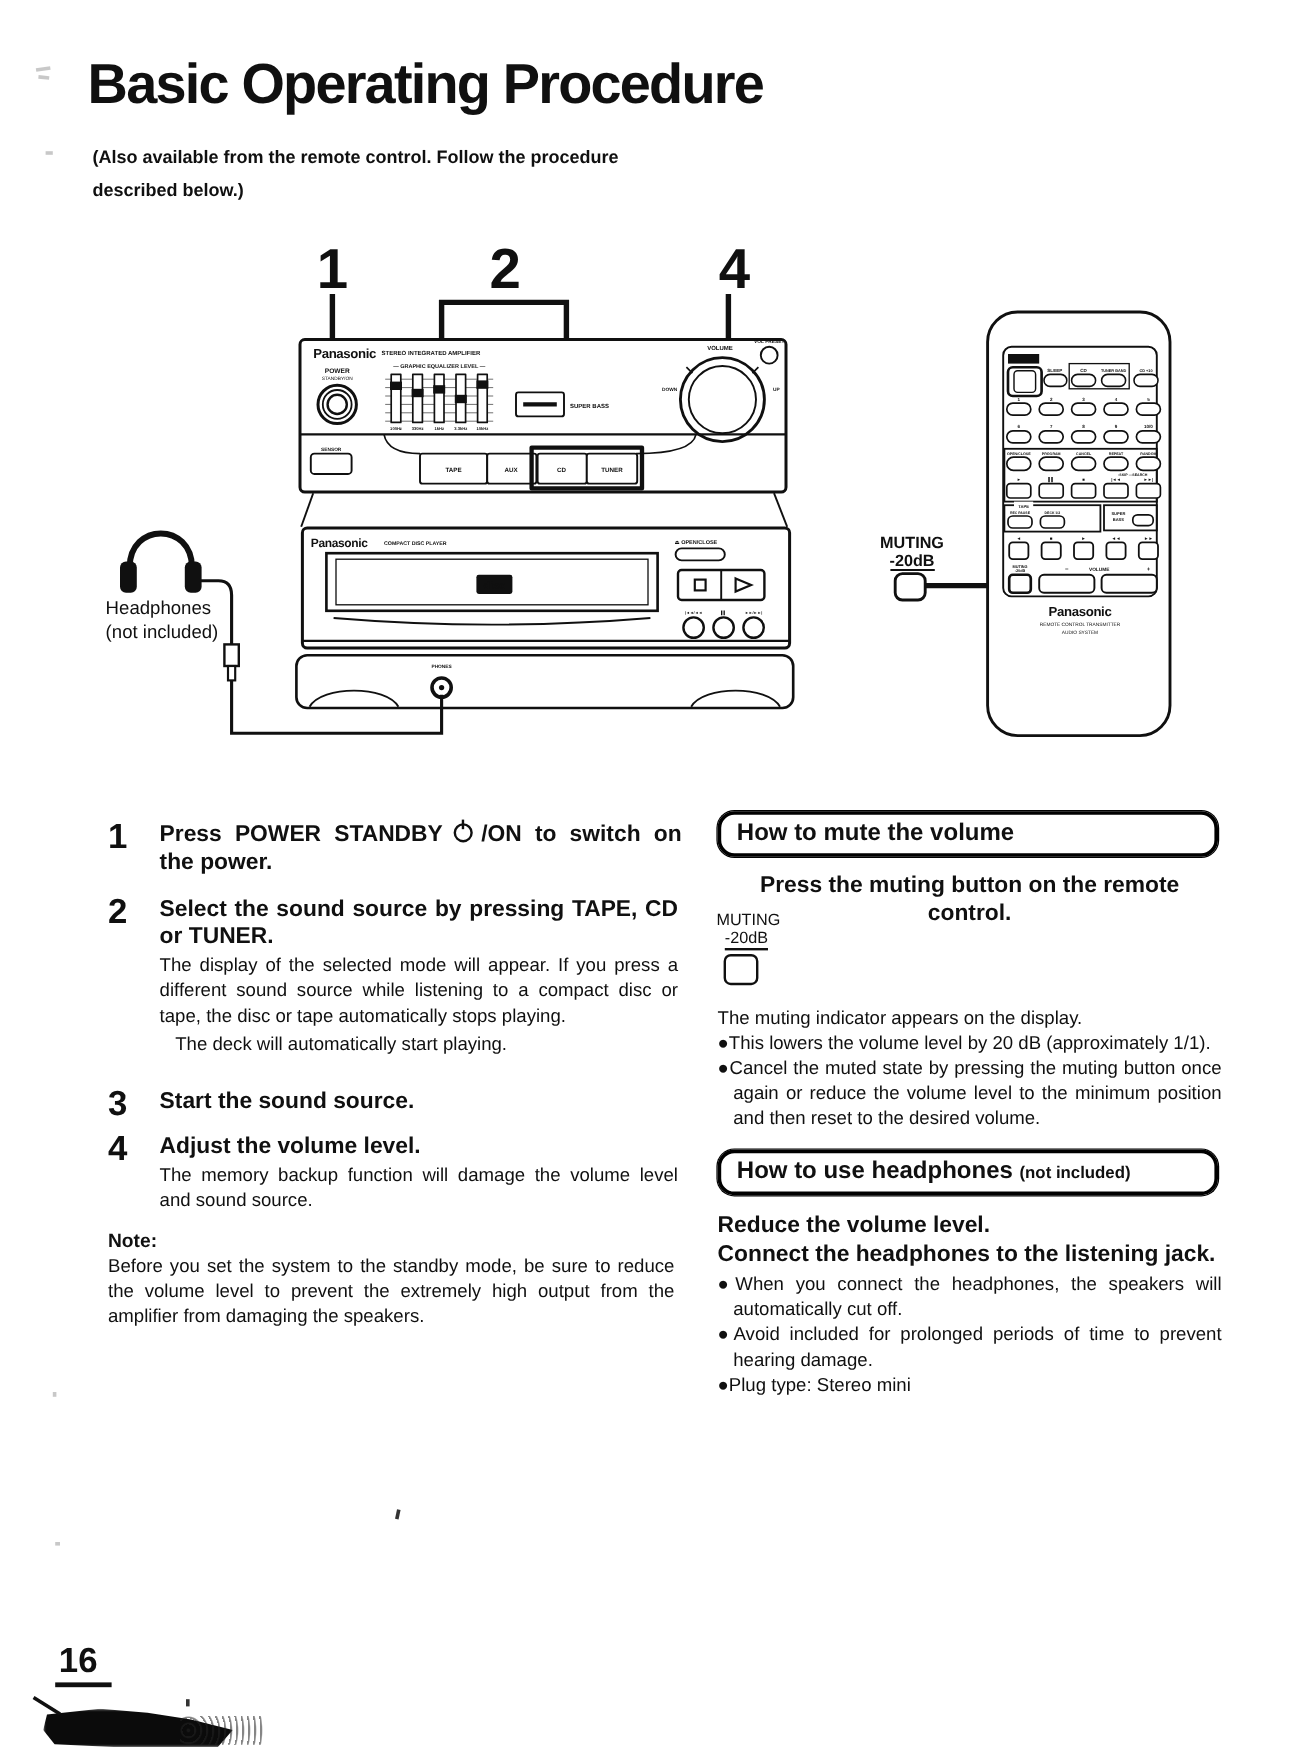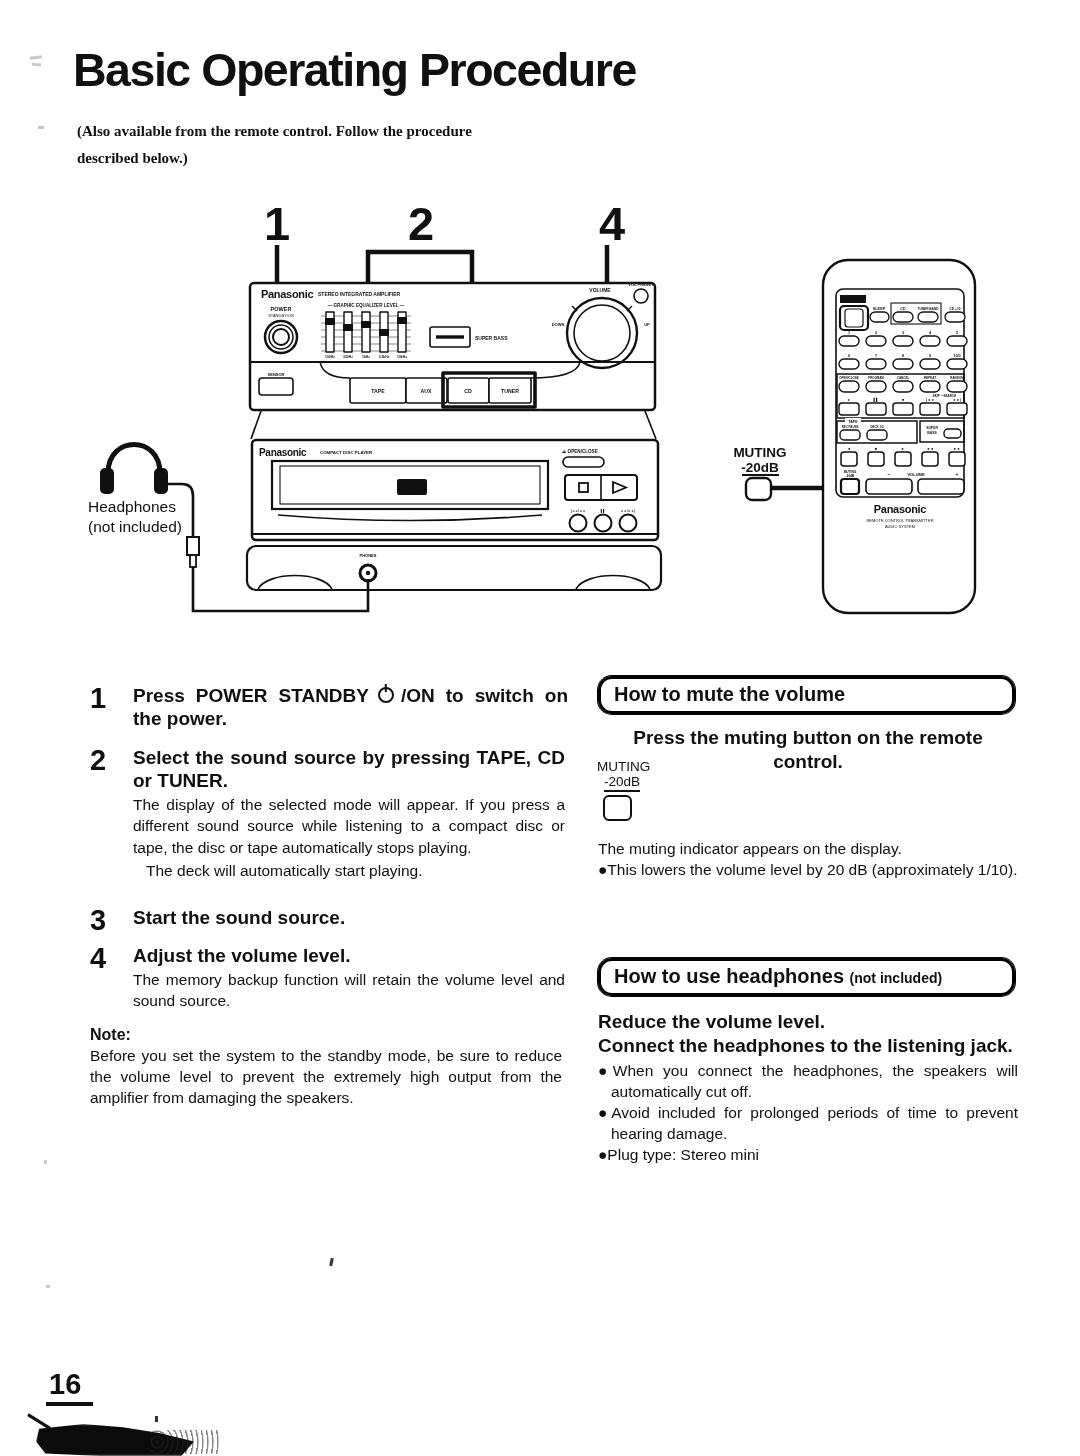--- a/index.html
+++ b/index.html
@@ -5,21 +5,21 @@
   html,body{margin:0;padding:0;}
   body{
     width:1080px;height:1456px;background:#fff;position:relative;overflow:hidden;
     font-family:"Liberation Sans","DejaVu Sans",sans-serif;color:#101010;
     -webkit-font-smoothing:antialiased;
   }
   .abs{position:absolute;}
   
   .page-title{left:73px;top:42px;font-size:47px;font-weight:700;letter-spacing:-1.5px;
     transform:scaleX(.99);transform-origin:left;white-space:nowrap;}
-  .page-subtitle{left:77px;top:118px;font-size:15px;font-weight:700;line-height:1.8;font-family:Liberation Serif, serif;}
+  .page-subtitle{left:77px;top:118px;font-size:15px;font-weight:700;line-height:1.8;}
   
   .diagram{left:0;top:185px;}
   svg text{fill:#101010;font-family:"Liberation Sans","DejaVu Sans",sans-serif;}
   .mid{text-anchor:middle;}
   .b{font-weight:700;}
   
   .leftcol{left:90px;width:478px;}
   .step-num{position:absolute;left:0;top:-2px;font-size:29px;font-weight:700;}
   .step-content{margin-left:43px;}
   .step-title{font-size:19px;font-weight:700;line-height:1.22;margin:0;text-align:justify;}
@@ -355,21 +355,21 @@
   <span class="step-num">3</span>
   <div class="step-content">
     <p class="step-title">Start the sound source.</p>
   </div>
 </div>
 
 <div class="abs leftcol" style="top:944px;">
   <span class="step-num">4</span>
   <div class="step-content">
     <p class="step-title">Adjust the volume level.</p>
-    <p class="body-text" style="width:432px;">The memory backup function will retain the volume level and sound source.</p>
+    <p class="body-text" style="width:432px;">The memory backup function will damage the volume level and sound source.</p>
   </div>
 </div>
 
 <div class="abs leftcol" style="top:1026px;width:472px;">
   <p class="note-label">Note:</p>
   <p class="body-text">Before you set the system to the standby mode, be sure to reduce the volume level to prevent the extremely high output from the amplifier from damaging the speakers.</p>
 </div>
 
 <div class="abs rightcol section-box" style="top:676px;">
   <span>How to mute the volume</span>
@@ -378,21 +378,22 @@
 <p class="abs rightcol instruction" style="top:726px;text-align:center;">Press the muting button on the remote control.</p>
 
 <div class="abs" style="left:597px;top:760px;">
   <div class="muting-label">MUTING</div>
   <div class="muting-label"><span class="u">-20dB</span></div>
   <div class="muting-btn"></div>
 </div>
 
 <div class="abs rightcol" style="top:838px;">
   <p class="body-text">The muting indicator appears on the display.</p>
-  <p class="body-text bullet">●This lowers the volume level by 20 dB (approximately 1/10).</p>
+  <p class="body-text bullet">●This lowers the volume level by 20 dB (approximately 1/1).</p>
+  <p class="body-text bullet">●Cancel the muted state by pressing the muting button once again or reduce the volume level to the minimum position and then reset to the desired volume.</p>
 </div>
 
 <div class="abs rightcol section-box" style="top:958px;">
   <span>How to use headphones</span>
   <span class="box-suffix">(not included)</span>
 </div>
 
 <p class="abs rightcol instruction" style="top:1010px;">Reduce the volume level.</p>
 <p class="abs rightcol instruction" style="top:1034px;">Connect the headphones to the listening jack.</p>
 

